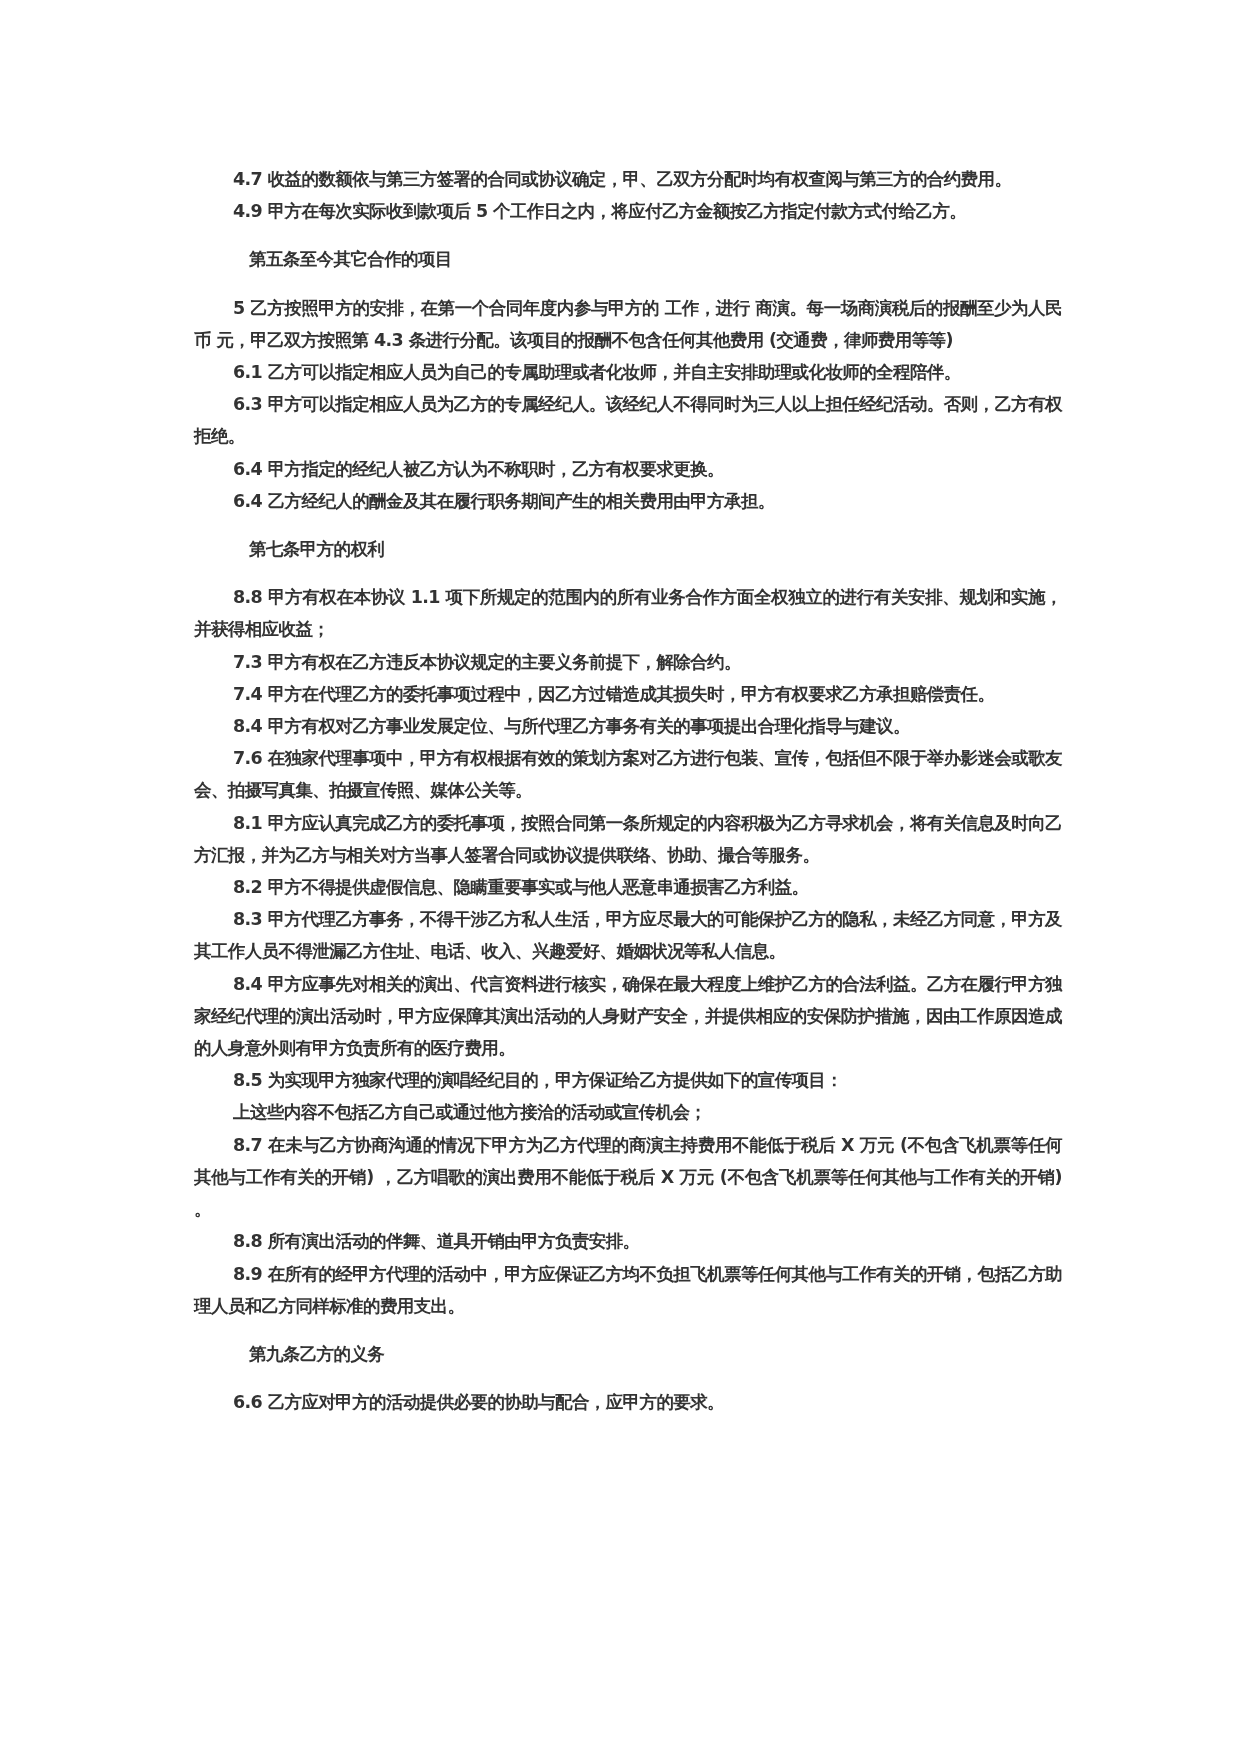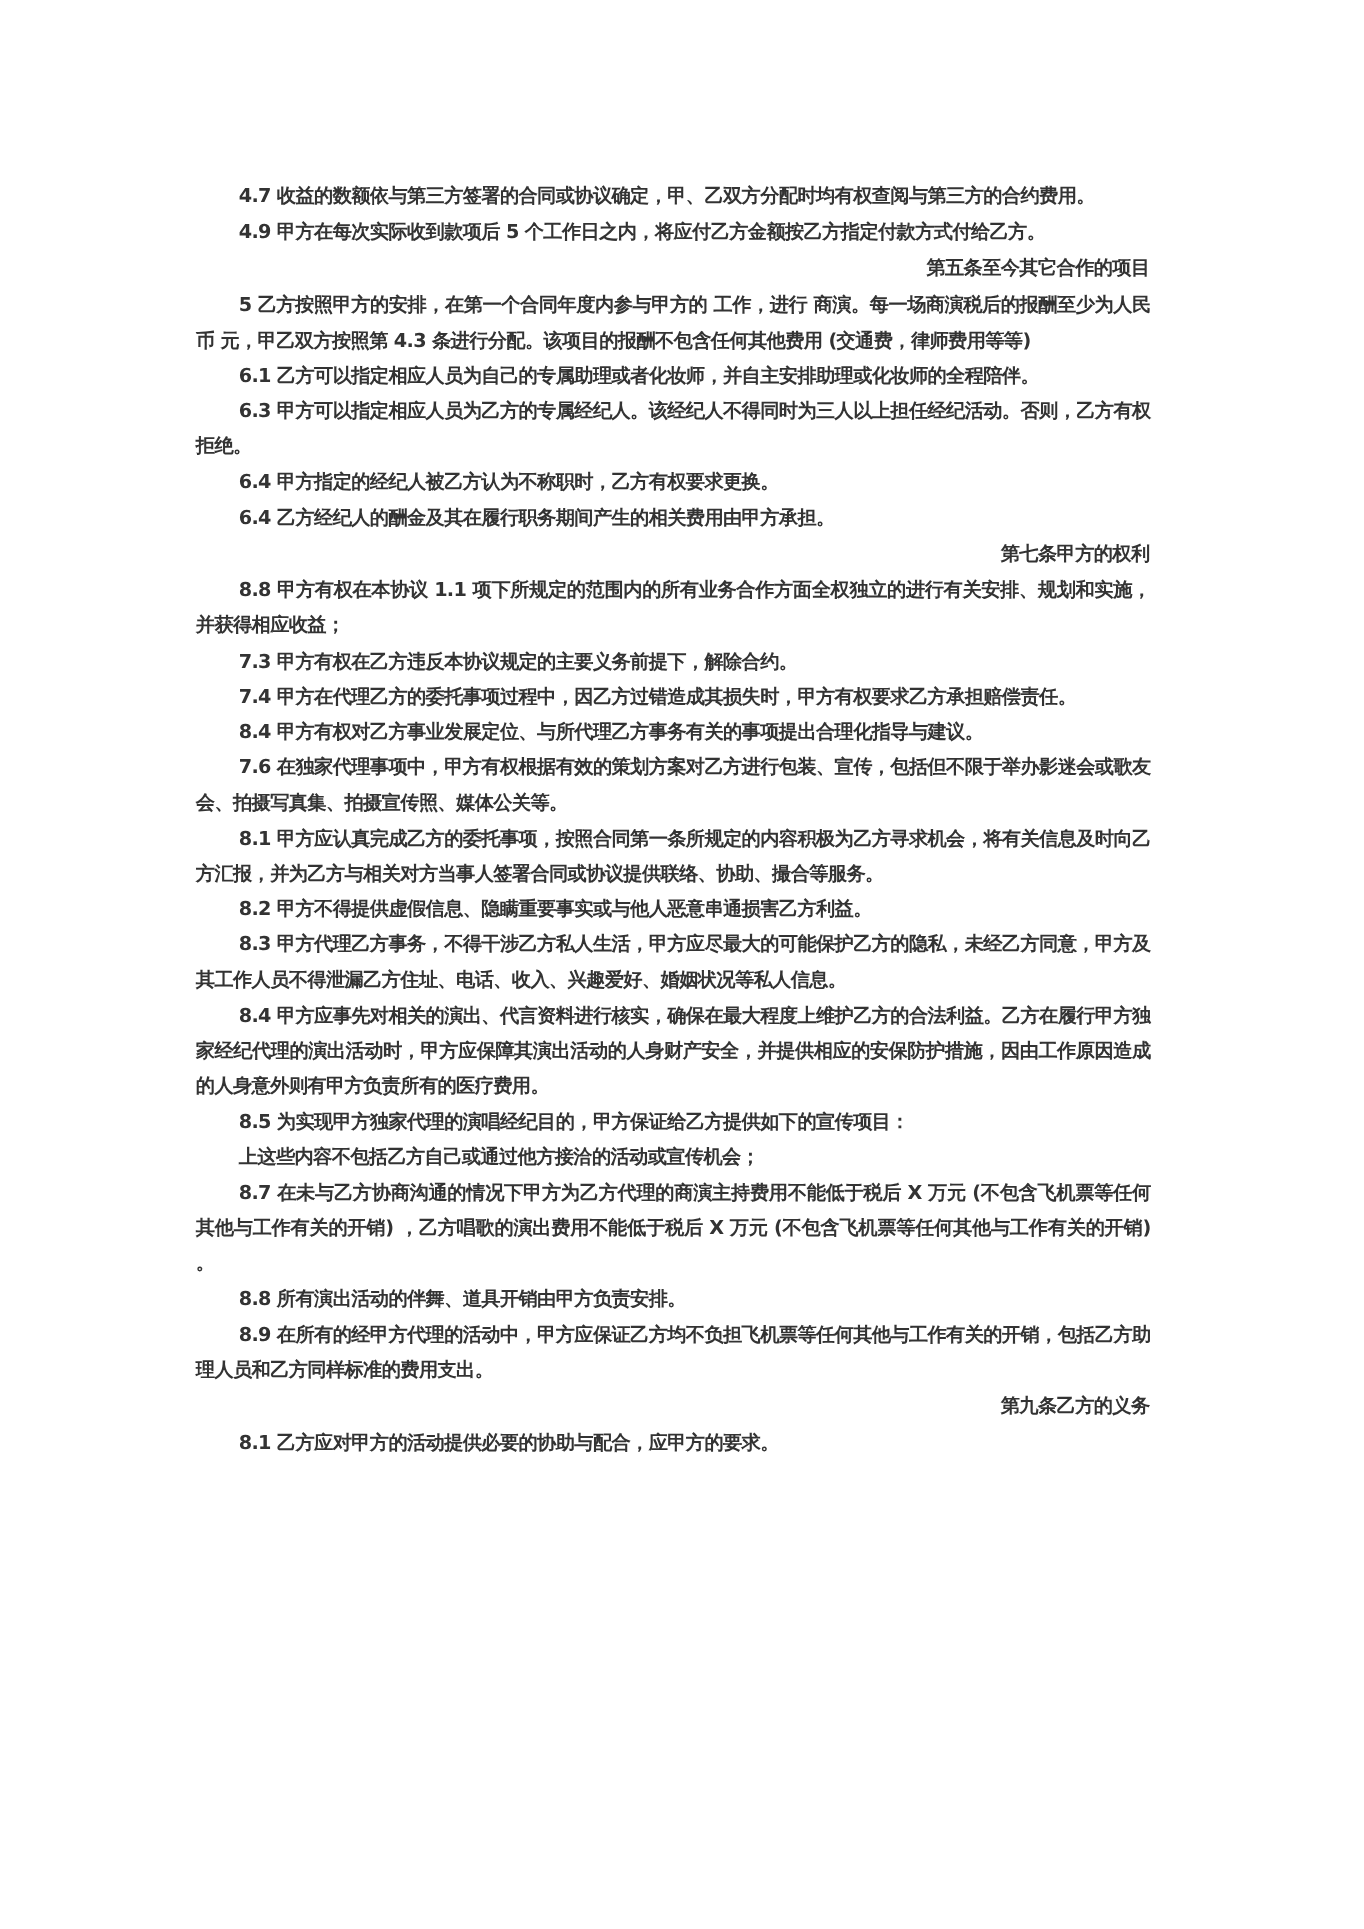--- a/index.html
+++ b/index.html
@@ -1,30 +1,30 @@
 <!DOCTYPE html>
 <html><head>
 <meta charset="utf-8">
 <style>
   html, body { margin: 0; padding: 0; background: #ffffff; }
   body { width: 1240px; height: 1754px; position: relative; overflow: hidden; }
   .page {
     position: absolute;
-    left: 178px;
+    left: 194px;
     top: 163px;
     width: 868px;
     font-family: "DejaVu Sans", sans-serif;
     font-size: 17.5px;
     font-weight: bold;
     color: #333333;
     line-height: 32.2px;
     letter-spacing: -0.6px;
   }
   .para { margin: 0; text-indent: 39px; text-align: justify; }
-  .heading { margin: 1px; text-indent: 39px; text-align: right; }
+  .heading { margin: 16px; text-indent: 39px; }
 </style>
 </head>
 <body>
 
 <div class="page">
   <p class="para">4.7 收益的数额依与第三方签署的合同或协议确定，甲、乙双方分配时均有权查阅与第三方的合约费用。</p>
   <p class="para">4.9 甲方在每次实际收到款项后 5 个工作日之内，将应付乙方金额按乙方指定付款方式付给乙方。</p>
   <p class="heading">第五条至今其它合作的项目</p>
   <p class="para">5 乙方按照甲方的安排，在第一个合同年度内参与甲方的 工作，进行 商演。每一场商演税后的报酬至少为人民币 元，甲乙双方按照第 4.3 条进行分配。该项目的报酬不包含任何其他费用 (交通费，律师费用等等)</p>
   <p class="para">6.1 乙方可以指定相应人员为自己的专属助理或者化妆师，并自主安排助理或化妆师的全程陪伴。</p>
@@ -40,14 +40,14 @@
   <p class="para">8.1 甲方应认真完成乙方的委托事项，按照合同第一条所规定的内容积极为乙方寻求机会，将有关信息及时向乙方汇报，并为乙方与相关对方当事人签署合同或协议提供联络、协助、撮合等服务。</p>
   <p class="para">8.2 甲方不得提供虚假信息、隐瞒重要事实或与他人恶意串通损害乙方利益。</p>
   <p class="para">8.3 甲方代理乙方事务，不得干涉乙方私人生活，甲方应尽最大的可能保护乙方的隐私，未经乙方同意，甲方及其工作人员不得泄漏乙方住址、电话、收入、兴趣爱好、婚姻状况等私人信息。</p>
   <p class="para">8.4 甲方应事先对相关的演出、代言资料进行核实，确保在最大程度上维护乙方的合法利益。乙方在履行甲方独家经纪代理的演出活动时，甲方应保障其演出活动的人身财产安全，并提供相应的安保防护措施，因由工作原因造成的人身意外则有甲方负责所有的医疗费用。</p>
   <p class="para">8.5 为实现甲方独家代理的演唱经纪目的，甲方保证给乙方提供如下的宣传项目：</p>
   <p class="para">上这些内容不包括乙方自己或通过他方接洽的活动或宣传机会；</p>
   <p class="para">8.7 在未与乙方协商沟通的情况下甲方为乙方代理的商演主持费用不能低于税后 X 万元 (不包含飞机票等任何其他与工作有关的开销) ，乙方唱歌的演出费用不能低于税后 X 万元 (不包含飞机票等任何其他与工作有关的开销) 。</p>
   <p class="para">8.8 所有演出活动的伴舞、道具开销由甲方负责安排。</p>
   <p class="para">8.9 在所有的经甲方代理的活动中，甲方应保证乙方均不负担飞机票等任何其他与工作有关的开销，包括乙方助理人员和乙方同样标准的费用支出。</p>
   <p class="heading">第九条乙方的义务</p>
-  <p class="para">8.1 乙方应对甲方的活动提供必要的协助与配合，应甲方的要求。</p>
+  <p class="para">6.6 乙方应对甲方的活动提供必要的协助与配合，应甲方的要求。</p>
 </div>
 
 </body></html>

